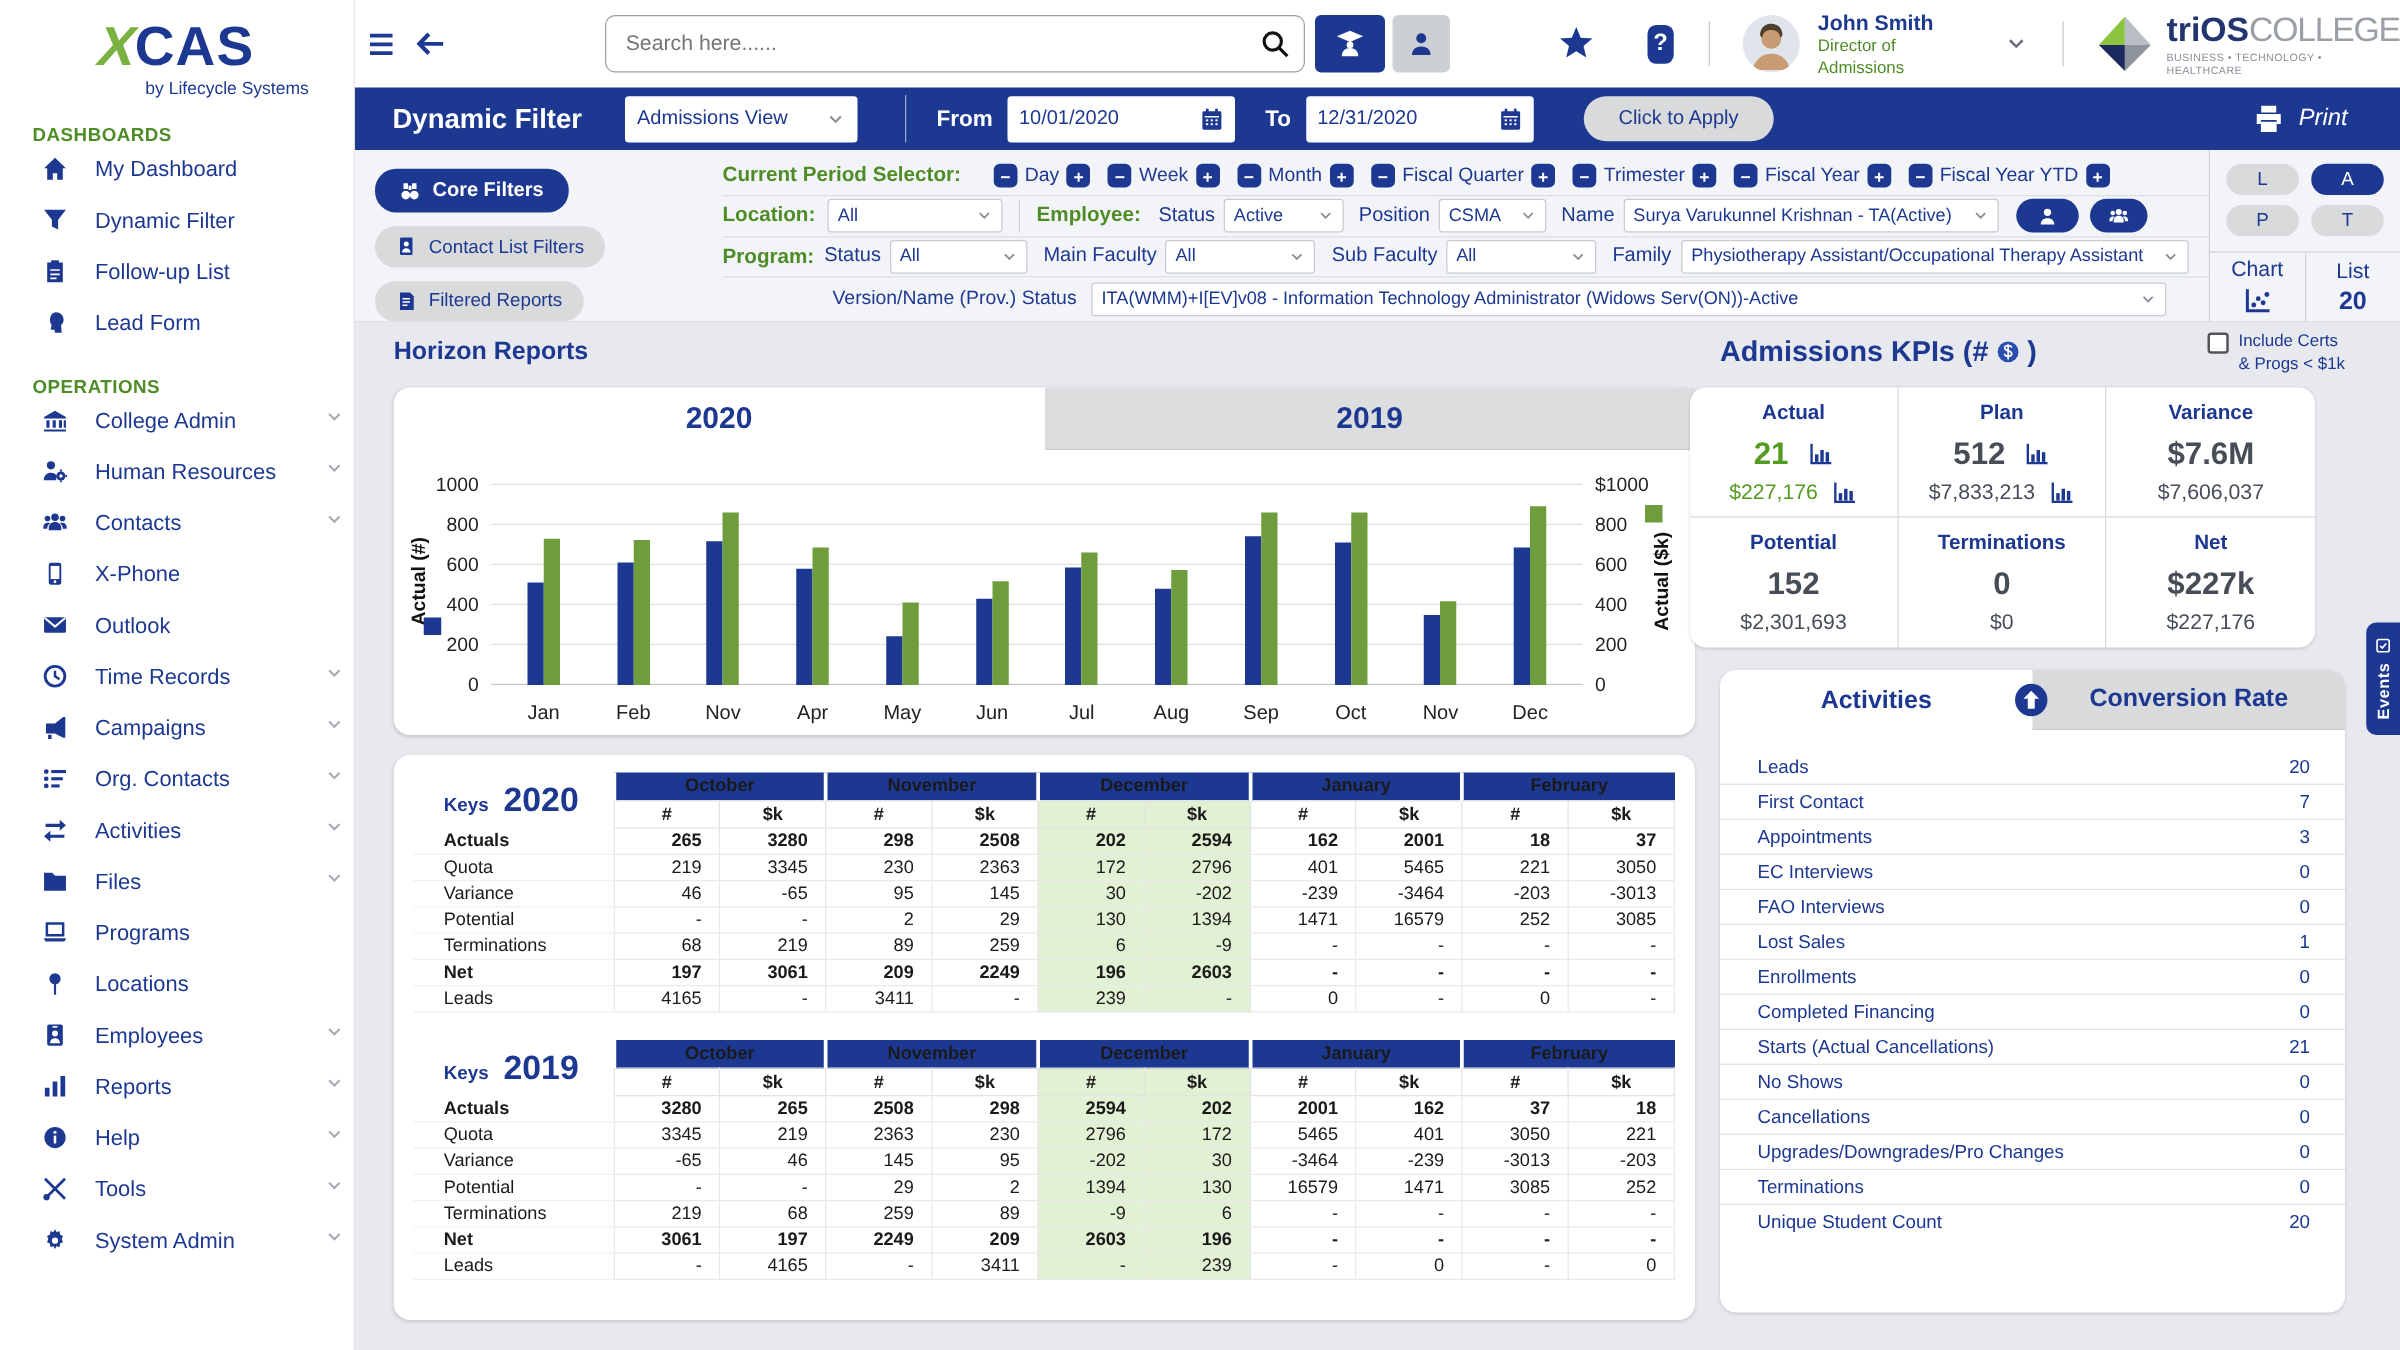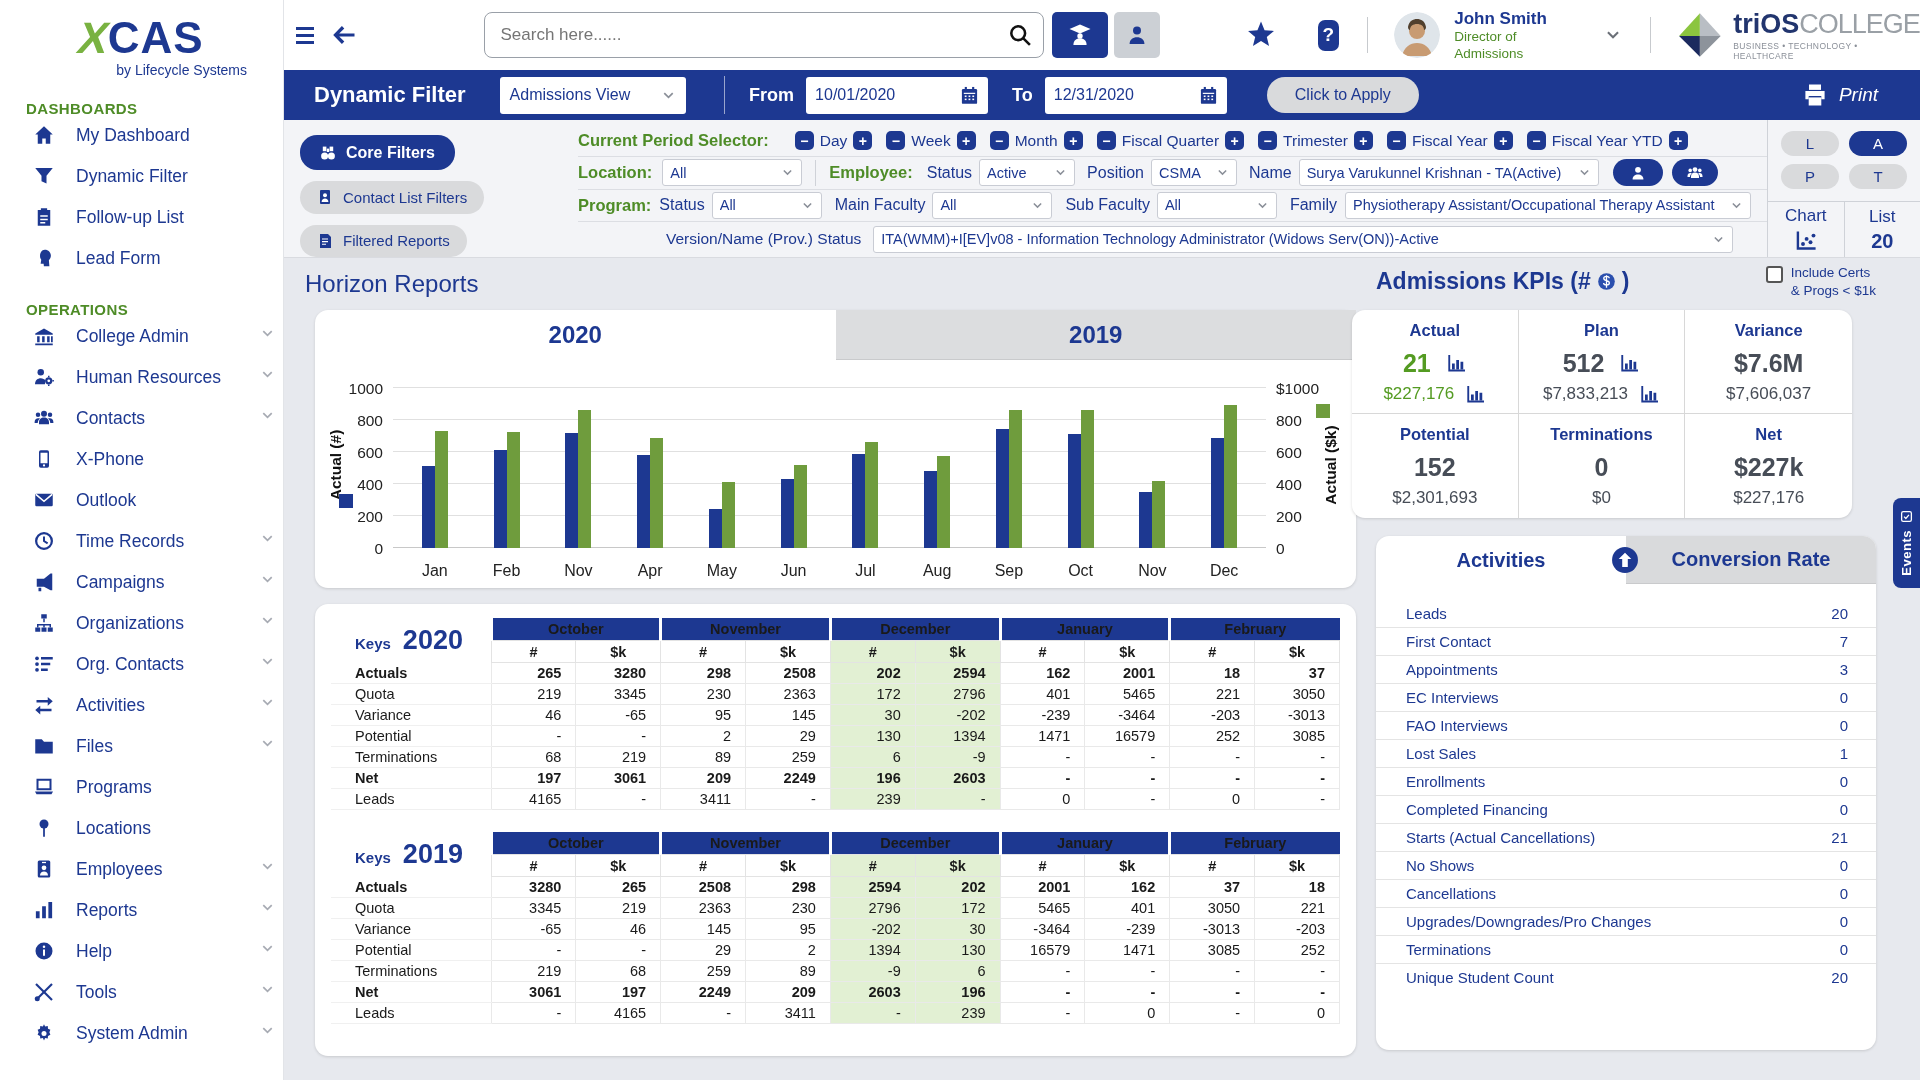--- a/index.html
+++ b/index.html
@@ -86,21 +86,21 @@
   .tbtn{height:25px; border-radius:13px; background:var(--pill); color:var(--navy); font-size:15px; border:none; font-family:inherit; display:flex; align-items:center; justify-content:center; cursor:pointer;}
   .tbtn.active{background:var(--navy); color:#fff;}
   .chart-list{flex:1; display:flex;}
   .cl-cell{flex:1; display:flex; flex-direction:column; align-items:center; justify-content:center; color:var(--navy); font-size:17px; gap:3px; cursor:pointer;}
   .cl-cell:first-child{border-right:1px solid #cfd2d8;}
   .cl-cell .ic{width:24px; height:24px; color:var(--navy);}
   .cl-num{font-size:20px; font-weight:bold;}
 
   
   .content{position:absolute; left:284px; top:258px; right:0; bottom:0; background:var(--graybg); z-index:1;}
-  .horizon-title{position:absolute; left:21px; top:12px; font-size:24px; font-weight:normal; color:var(--navy);}
+  .horizon-title{position:absolute; left:31px; top:12px; font-size:20px; font-weight:bold; color:var(--navy);}
   .card{background:#fff; box-shadow:0 1px 3px rgba(0,0,0,.14); border-radius:13px;}
   .chart-card{position:absolute; left:31px; top:52px; width:1041px; height:278px;}
   .tabs{display:flex; height:50px;}
   .tab{flex:1; display:flex; align-items:center; justify-content:center; font-size:24px; font-weight:bold; color:var(--navy); cursor:pointer;}
   .tab.inactive{background:#dcdddf; border-bottom:1px solid #c9cacc;}
   .chart-body{position:relative; height:226px; display:flex; padding:0 6px 0 2px;}
   .axis-left{width:76px; position:relative;}
   .axis-right{width:84px; position:relative;}
   .axis-label{position:absolute; font-size:15.5px; font-weight:bold; color:#111; white-space:nowrap; transform:rotate(-90deg); transform-origin:center;}
   .axis-left .axis-label{left:-16px; top:96px;}
@@ -439,29 +439,20 @@
         <span class="lbl">Time Records</span>
         <svg class="ic chev">
           <use href="#sym-chevron"></use>
         </svg>
       </div>
       <div class="nav-item">
         <svg class="ic ">
           <use href="#sym-megaphone"></use>
         </svg>
         <span class="lbl">Campaigns</span>
-        <svg class="ic chev">
-          <use href="#sym-chevron"></use>
-        </svg>
-      </div>
-      <div class="nav-item">
-        <svg class="ic ">
-          <use href="#sym-sitemap"></use>
-        </svg>
-        <span class="lbl">Organizations</span>
         <svg class="ic chev">
           <use href="#sym-chevron"></use>
         </svg>
       </div>
       <div class="nav-item">
         <svg class="ic ">
           <use href="#sym-org-contacts"></use>
         </svg>
         <span class="lbl">Org. Contacts</span>
         <svg class="ic chev">

